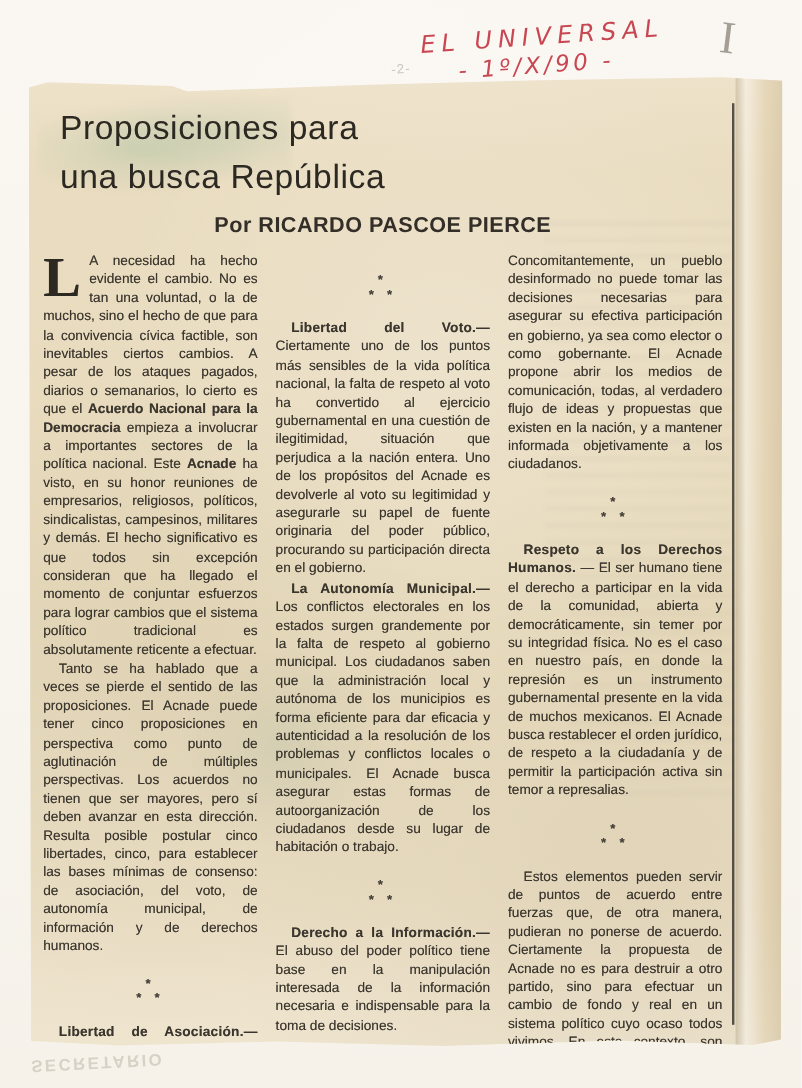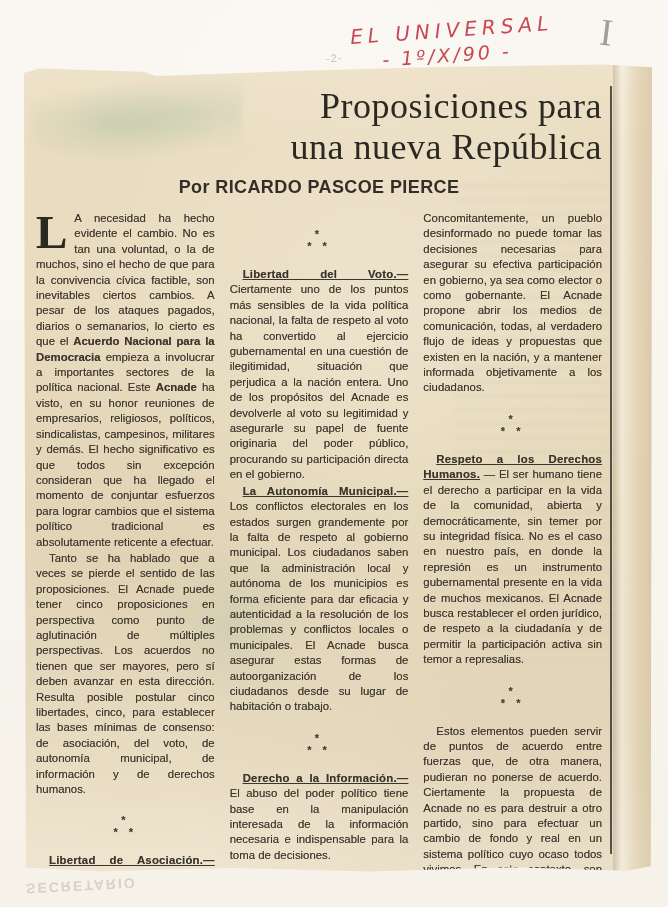--- a/index.html
+++ b/index.html
@@ -64,40 +64,40 @@
     position:absolute;left:586px;top:22px;width:2px;height:768px;
     background:#35302a;opacity:.82;
   }
   .fold{
     position:absolute;left:589px;top:0;width:39px;height:100%;
     background:linear-gradient(90deg, rgba(90,70,40,.18) 0, rgba(255,255,255,.38) 22%, rgba(226,209,176,.55) 60%, rgba(205,186,150,.5) 100%);
   }
   
   .content{position:absolute;left:12px;top:14px;width:566px;}
   .title{
-    margin:0;padding:8px 0 0 14px;text-align:right;
-    font-family:Liberation Serif, serif;font-weight:normal;
-    font-size:36px;line-height:41px;color:#2c2822;letter-spacing:.5px;
+    margin:0;padding:8px 0 0 14px;text-align:left;
+    font-family:Liberation Sans, sans-serif;font-weight:normal;
+    font-size:28px;line-height:41px;color:#2c2822;letter-spacing:.5px;
   }
   .byline{
     margin-top:9px;text-align:center;font-size:18px;font-weight:bold;
     color:#332e27;letter-spacing:.4px;
   }
   .cols{display:flex;gap:15px;margin-top:13px;}
   .col{flex:1;min-width:0;font-size:11.4px;line-height:15.4px;
     text-align:justify;color:#3a352d;
     text-shadow:0 0 .4px rgba(58,53,45,.55);}
   .col p{margin:0;}
   .col p.indent{text-indent:13px;}
   .col p + p{margin-top:1px;}
   .dropcap{
     float:left;font-family:"Liberation Serif",serif;font-weight:bold;
     font-size:47px;line-height:37px;margin:3px 7px 0 0;color:#2c2822;
   }
-  .lead{letter-spacing:.2px;text-decoration:underline;}
+  .lead{letter-spacing:.2px;}
   .sep{display:flex;flex-direction:column;align-items:center;
     margin:17px 0 15px;font-weight:bold;font-size:11px;line-height:12px;color:#45403a;}
   .sep span{display:block;letter-spacing:4px;}
 </style>
 </head>
 <body>
 
 <div class="scan">
 
   <div class="hand hand-pub">EL UNIVERSAL</div>
@@ -109,21 +109,21 @@
     <div class="ghost ghost1"></div>
     <div class="ghost ghost2"></div>
     <div class="ghost ghost3"></div>
     <div class="ghost ghost4"></div>
     <div class="fold"></div>
     <div class="rule"></div>
 
     <div class="content">
       <h1 class="title">
         <span>Proposiciones para</span><br>
-        <span>una nueva República</span>
+        <span>una busca República</span>
       </h1>
       <div class="byline">Por RICARDO PASCOE PIERCE</div>
       <div class="cols">
         <div class="col">
             <p><span class="dropcap">L</span>A necesidad ha hecho evidente el cambio. No es tan una voluntad, o la de muchos, sino el hecho de que para la convivencia cívica factible, son inevitables ciertos cambios. A pesar de los ataques pagados, diarios o semanarios, lo cierto es que el <b>Acuerdo Nacional para la Democracia</b> empieza a involucrar a importantes sectores de la política nacional. Este <b>Acnade</b> ha visto, en su honor reuniones de empresarios, religiosos, políticos, sindicalistas, campesinos, militares y demás. El hecho significativo es que todos sin excepción consideran que ha llegado el momento de conjuntar esfuerzos para lograr cambios que el sistema político tradicional es absolutamente reticente a efectuar.</p>
             <p class="indent">Tanto se ha hablado que a veces se pierde el sentido de las proposiciones. El Acnade puede tener cinco proposiciones en perspectiva como punto de aglutinación de múltiples perspectivas. Los acuerdos no tienen que ser mayores, pero sí deben avanzar en esta dirección. Resulta posible postular cinco libertades, cinco, para establecer las bases mínimas de consenso: de asociación, del voto, de autonomía municipal, de información y de derechos humanos.</p>
             <div class="sep">
               <span>*</span>
               <span>* *</span>
             </div>

